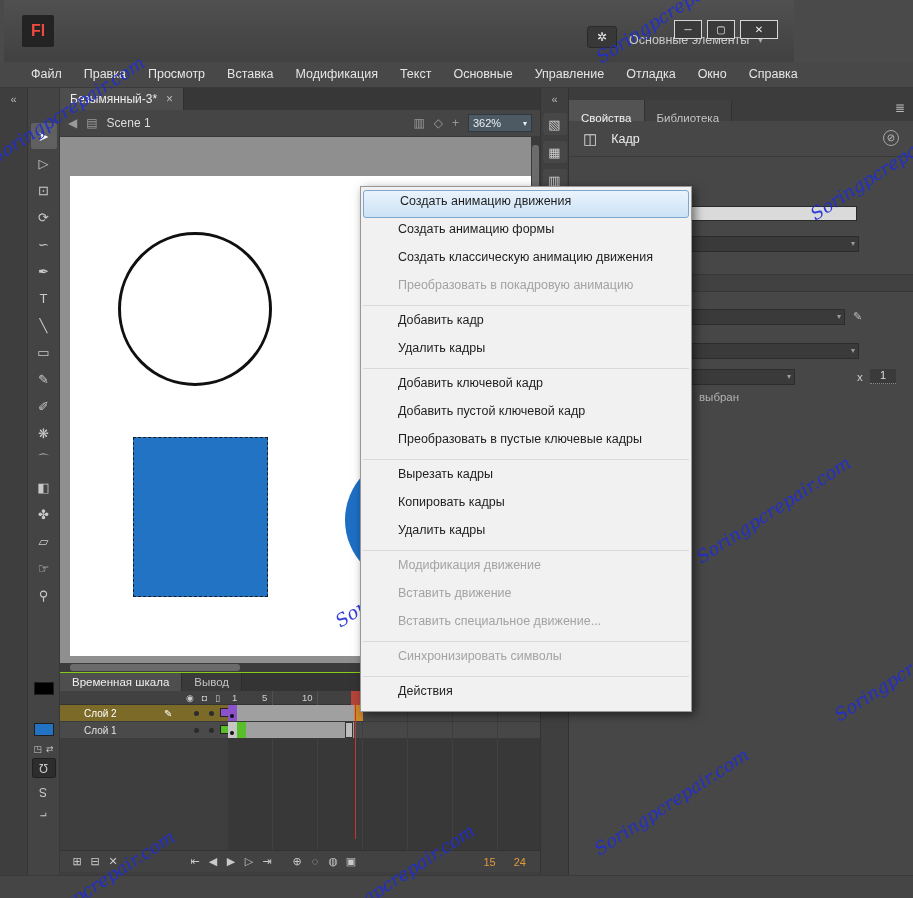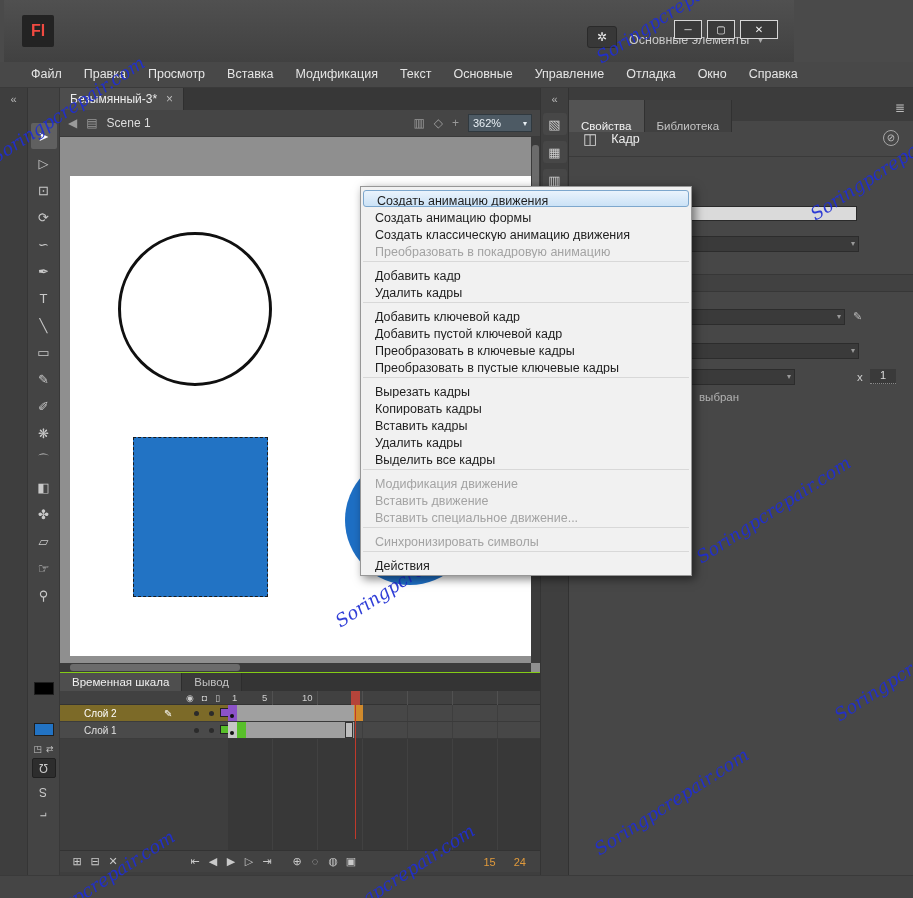--- a/index.html
+++ b/index.html
@@ -105,21 +105,21 @@
 #onion{margin-left:12px;display:flex}
 #framenums{margin-left:auto;display:flex;gap:18px;color:#e09a3c;padding-right:6px}
 
 
 #panel-dock{position:absolute;left:540px;top:88px;width:28px;height:787px;background:#3f3f3f;border-left:1px solid #343434;text-align:center}
 .pd-icon{width:24px;height:22px;margin:6px auto 0;display:flex;align-items:center;justify-content:center;
          color:#cfcfcf;font-size:13px;background:#474747;border-radius:3px}
 #props{position:absolute;left:568px;top:88px;width:345px;height:787px;background:#474747;border-left:1px solid #323232}
 #props-header{height:12px;background:#3c3c3c}
 #props-tabs{position:absolute;left:0;top:12px;width:345px;height:21px;background:#3c3c3c;display:flex}
-.ptab{padding:16px 12px;line-height:21px;font-size:11.5px;color:#c4c4c4;background:#404040;border-right:1px solid #313131}
+.ptab{padding:8px 12px;line-height:21px;font-size:11.5px;color:#c4c4c4;background:#404040;border-right:1px solid #313131}
 .ptab.active{background:#535353;color:#f2f2f2}
 #props-menu{position:absolute;right:8px;top:13px;color:#bbb;font-size:12px}
 #obj-row{position:absolute;left:14px;top:42px;display:flex;gap:14px;align-items:center;font-size:12.5px;color:#ececec}
 #obj-icon{font-size:15px;color:#d8d8d8}
 #opt-circle{position:absolute;right:14px;top:42px;width:16px;height:16px;border:1px solid #a6a6a6;border-radius:50%;
             color:#bbb;font-size:10px;text-align:center;line-height:14px}
 #p-divider{position:absolute;left:0;top:68px;width:345px;border-top:1px solid #3a3a3a}
 .p-input{position:absolute;left:10px;top:118px;width:278px;height:15px;background:#dadada;border:1px solid #2a2a2a}
 .p-select{position:absolute;background:#3a3a3a;border:1px solid #2c2c2c;height:16px}
 .p-select .caret{position:absolute;right:3px;top:2px;font-size:8px;color:#9a9a9a}
@@ -133,21 +133,21 @@
 #x-value{position:absolute;left:301px;top:281px;width:26px;height:15px;background:#3a3a3a;
          border-bottom:1px dotted #888;color:#ddd;font-size:11px;text-align:center}
 #frag-text{position:absolute;left:130px;top:303px;font-size:11.5px;color:#b3b3b3}
 
 
 #bottom-strip{position:absolute;left:0;top:875px;width:913px;height:23px;background:#454545;border-top:1px solid #3a3a3a}
 
 
 #ctx{position:absolute;left:360px;top:186px;width:332px;background:#f1f1f1;border:1px solid #979797;
      box-shadow:3px 3px 9px rgba(0,0,0,.5);padding:3px 0;z-index:50;font-size:12.5px;color:#1e1e1e}
-.ctx-row{height:17px;line-height:22px;padding-left:13px;margin:0 1px;white-space:nowrap;overflow:hidden}
+.ctx-row{height:28px;line-height:22px;padding-left:36px;margin:0 1px;white-space:nowrap;overflow:hidden}
 .ctx-row.disabled{color:#a3a3a3}
 .ctx-row.highlighted{background:linear-gradient(#eaf3fc,#cbe2f6);border:1px solid #7da7cd;border-radius:3px;
                      margin:0 2px;line-height:20px}
 .ctx-row.separator{height:0;margin:3px 2px;border-top:1px solid #d8d8d8;padding:0}
 
 
 .wm{position:absolute;z-index:40;font-family:"DejaVu Serif",serif;font-style:italic;font-size:18px;
     color:#1f2ed4;transform:rotate(-33deg);transform-origin:0 50%;white-space:nowrap;opacity:.92;pointer-events:none}
 </style>
 </head>
@@ -492,51 +492,42 @@
 
       <div class="ctx-row item normal">
         <span>Добавить ключевой кадр</span>
       </div>
 
       <div class="ctx-row item normal">
         <span>Добавить пустой ключевой кадр</span>
       </div>
 
 
-      <div class="ctx-row item normal">
-        <span>Преобразовать в ключевые кадры</span>
-      </div>
 
       <div class="ctx-row item normal">
         <span>Преобразовать в пустые ключевые кадры</span>
       </div>
 
       <div class="ctx-row separator">
         <span></span>
       </div>
 
       <div class="ctx-row item normal">
         <span>Вырезать кадры</span>
       </div>
 
       <div class="ctx-row item normal">
         <span>Копировать кадры</span>
       </div>
 
-      <div class="ctx-row item normal">
-        <span>Вставить кадры</span>
-      </div>
 
       <div class="ctx-row item normal">
         <span>Удалить кадры</span>
       </div>
 
-      <div class="ctx-row item normal">
-        <span>Выделить все кадры</span>
-      </div>
 
       <div class="ctx-row separator">
         <span></span>
       </div>
 
       <div class="ctx-row item disabled">
         <span>Модификация движение</span>
       </div>
 
       <div class="ctx-row item disabled">

